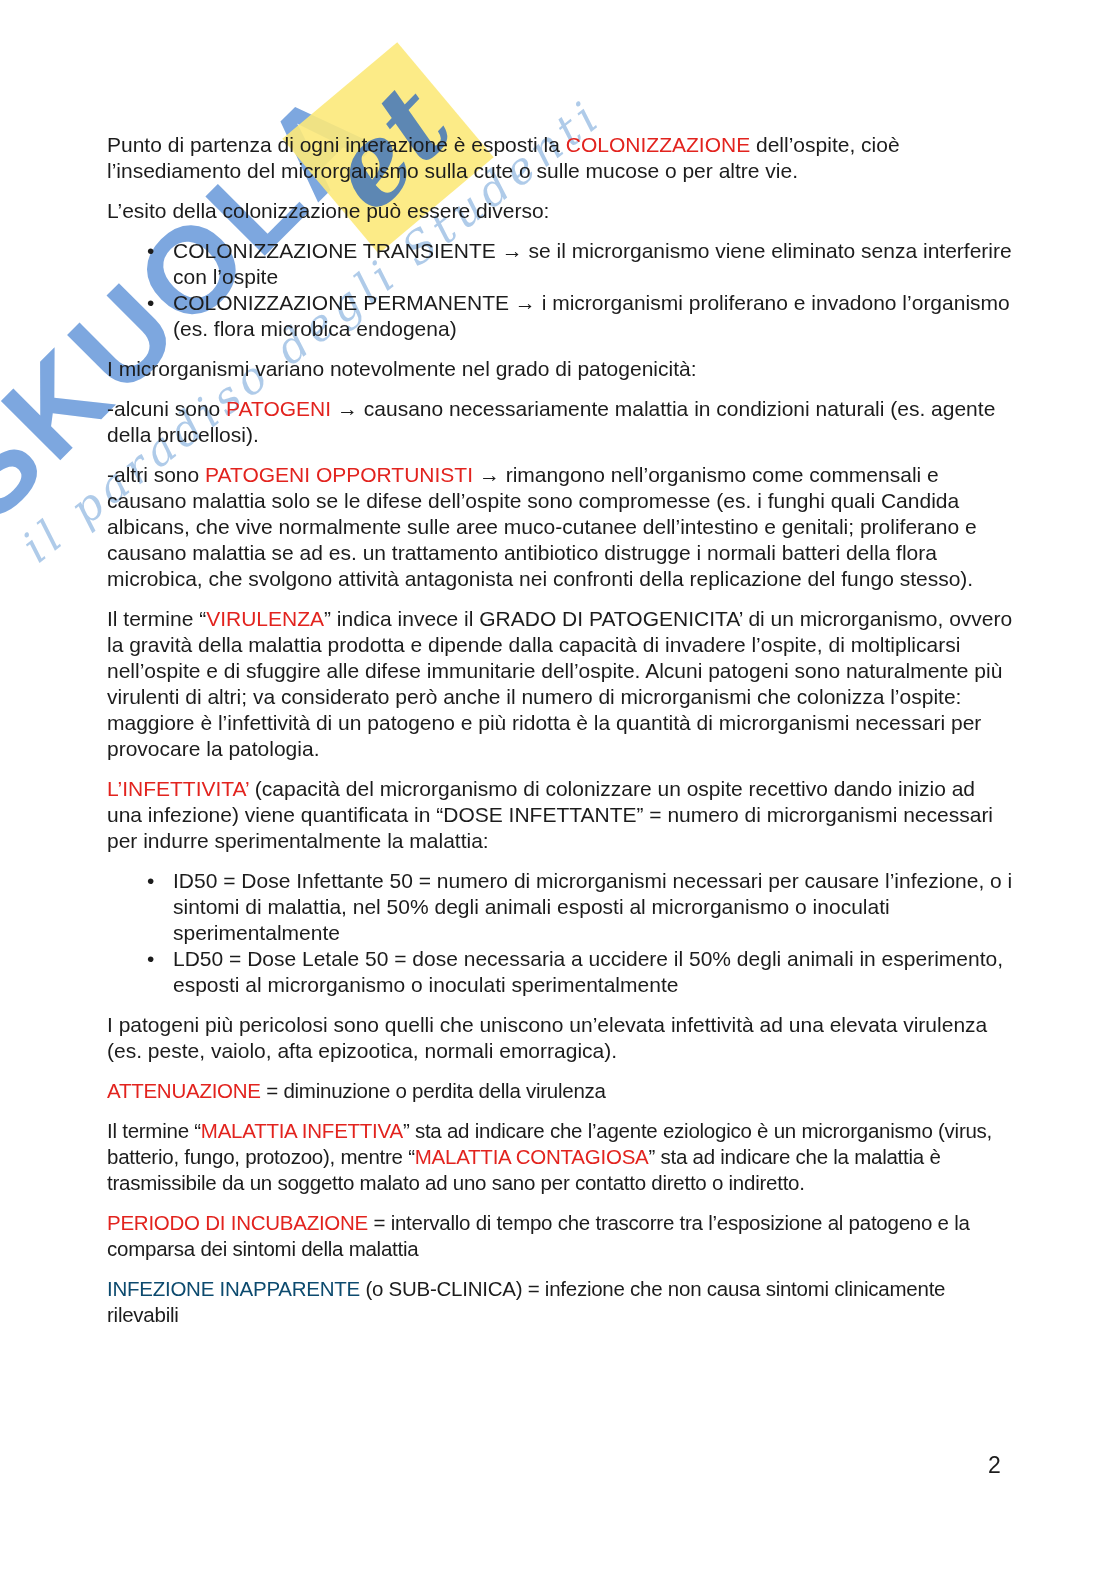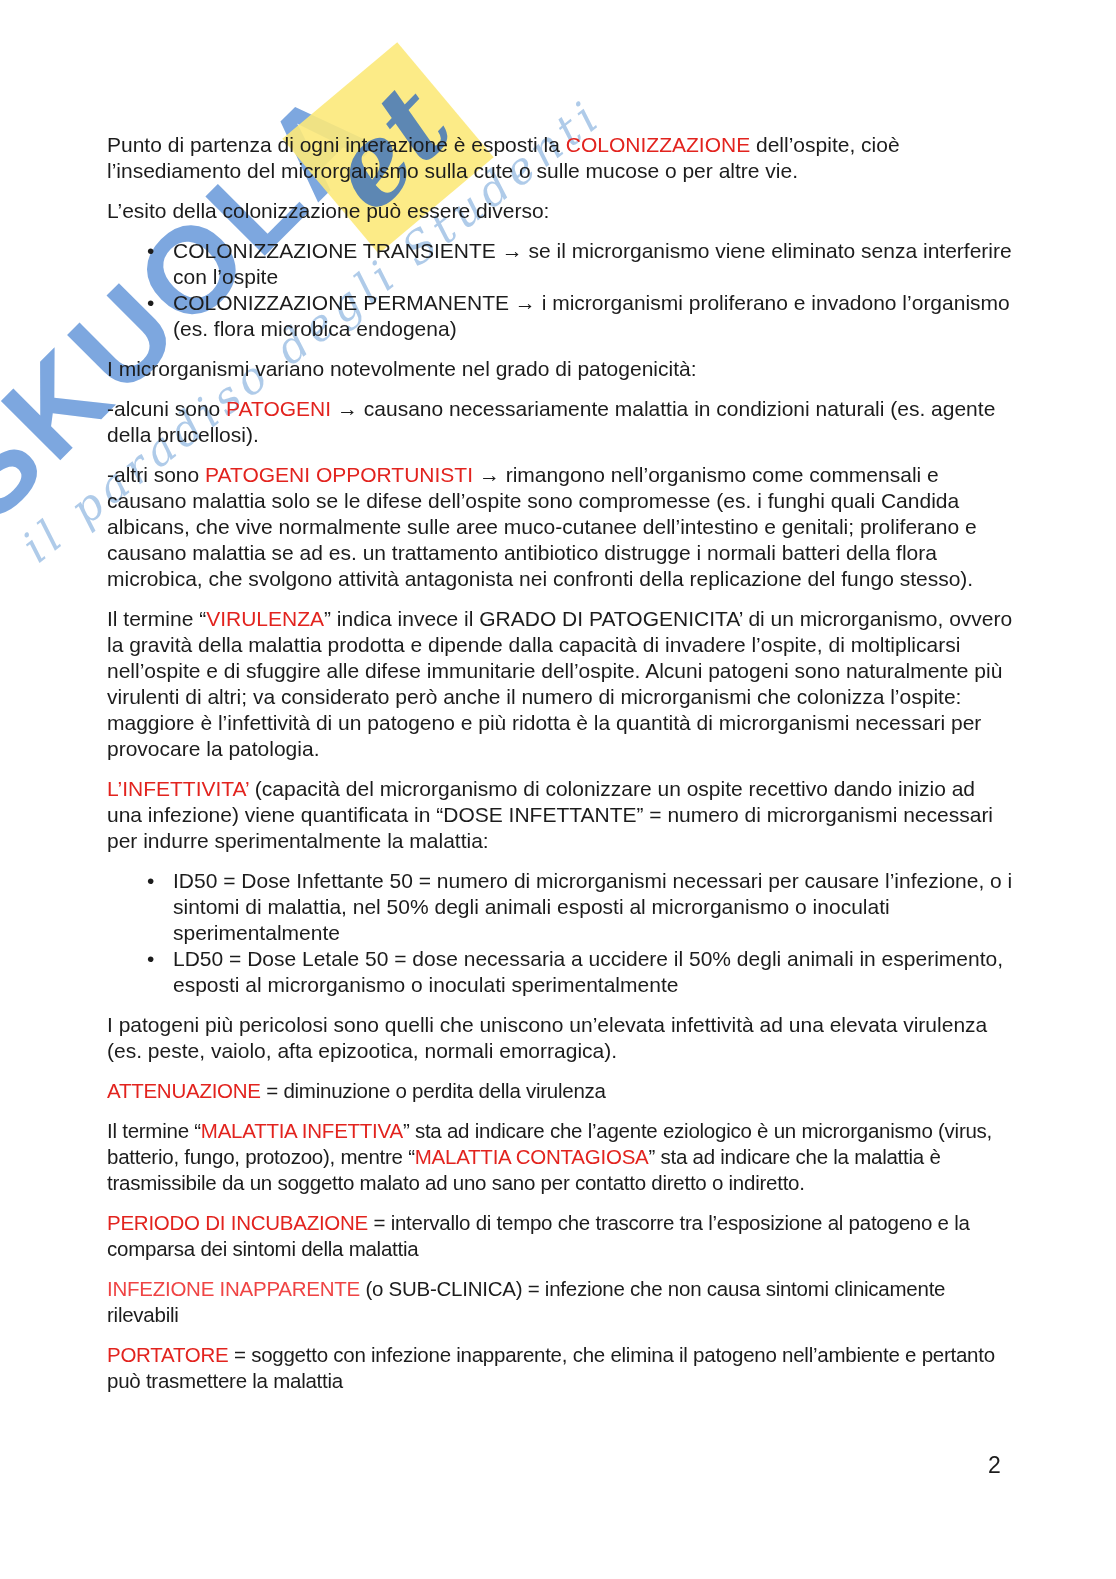--- a/index.html
+++ b/index.html
@@ -93,19 +93,18 @@
       <p><span>Il termine “</span><span class="red" style="color: rgb(226, 35, 30);">VIRULENZA</span><span>” indica invece il GRADO DI PATOGENICITA’ di un microrganismo, ovvero la gravità della malattia prodotta e dipende dalla capacità di invadere l’ospite, di moltiplicarsi nell’ospite e di sfuggire alle difese immunitarie dell’ospite. Alcuni patogeni sono naturalmente più virulenti di altri; va considerato però anche il numero di microrganismi che colonizza l’ospite: maggiore è l’infettività di un patogeno e più ridotta è la quantità di microrganismi necessari per provocare la patologia.</span></p>
       <p><span class="red" style="color: rgb(226, 35, 30);">L’INFETTIVITA’</span><span> (capacità del microrganismo di colonizzare un ospite recettivo dando inizio ad una infezione) viene quantificata in “DOSE INFETTANTE” = numero di microrganismi necessari per indurre sperimentalmente la malattia:</span></p>
       <ul>
         <li><span class="b">ID50</span><span> = Dose Infettante 50 = numero di microrganismi necessari per causare l’infezione, o i sintomi di malattia, nel 50% degli animali esposti al microrganismo o inoculati sperimentalmente</span></li>
         <li><span class="b">LD50</span><span> = Dose Letale 50 = dose necessaria a uccidere il 50% degli animali in esperimento, esposti al microrganismo o inoculati sperimentalmente</span></li>
       </ul>
       <p><span>I patogeni più pericolosi sono quelli che uniscono un’elevata infettività ad una elevata virulenza (es. peste, vaiolo, afta epizootica, normali emorragica).</span></p>
       <p class="f2"><span class="red" style="color: rgb(226, 35, 30);">ATTENUAZIONE</span><span> = diminuzione o perdita della virulenza</span></p>
       <p class="f2"><span>Il termine “</span><span class="red" style="color: rgb(226, 35, 30);">MALATTIA INFETTIVA</span><span>” sta ad indicare che l’agente eziologico è un microrganismo (virus, batterio, fungo, protozoo), mentre “</span><span class="red" style="color: rgb(226, 35, 30);">MALATTIA CONTAGIOSA</span><span>” sta ad indicare che la malattia è trasmissibile da un soggetto malato ad uno sano per contatto diretto o indiretto.</span></p>
       <p class="f2"><span class="red" style="color: rgb(226, 35, 30);">PERIODO DI INCUBAZIONE</span><span> = intervallo di tempo che trascorre tra l’esposizione al patogeno e la comparsa dei sintomi della malattia</span></p>
-      <p class="f2"><span class="red" style="color: #ef4444;">INFEZIONE INAPPARENTE</span><span> (o SUB-CLINICA) = infezione che non causa sintomi clinicamente rilevabili</span></p>
-      <p class="f2"><span class="red" style="color: rgb(226, 35, 30);">PORTATORE</span><span> = soggetto con infezione inapparente, che elimina il patogeno nell’ambiente e pertanto può trasmettere la malattia</span></p>
+      <p class="f2"><span class="red" style="color: #0c4a6e;">INFEZIONE INAPPARENTE</span><span> (o SUB-CLINICA) = infezione che non causa sintomi clinicamente rilevabili</span></p>
     </div>
 
   <div class="page-num">2</div>
 
 </div>
 
 </body></html>

